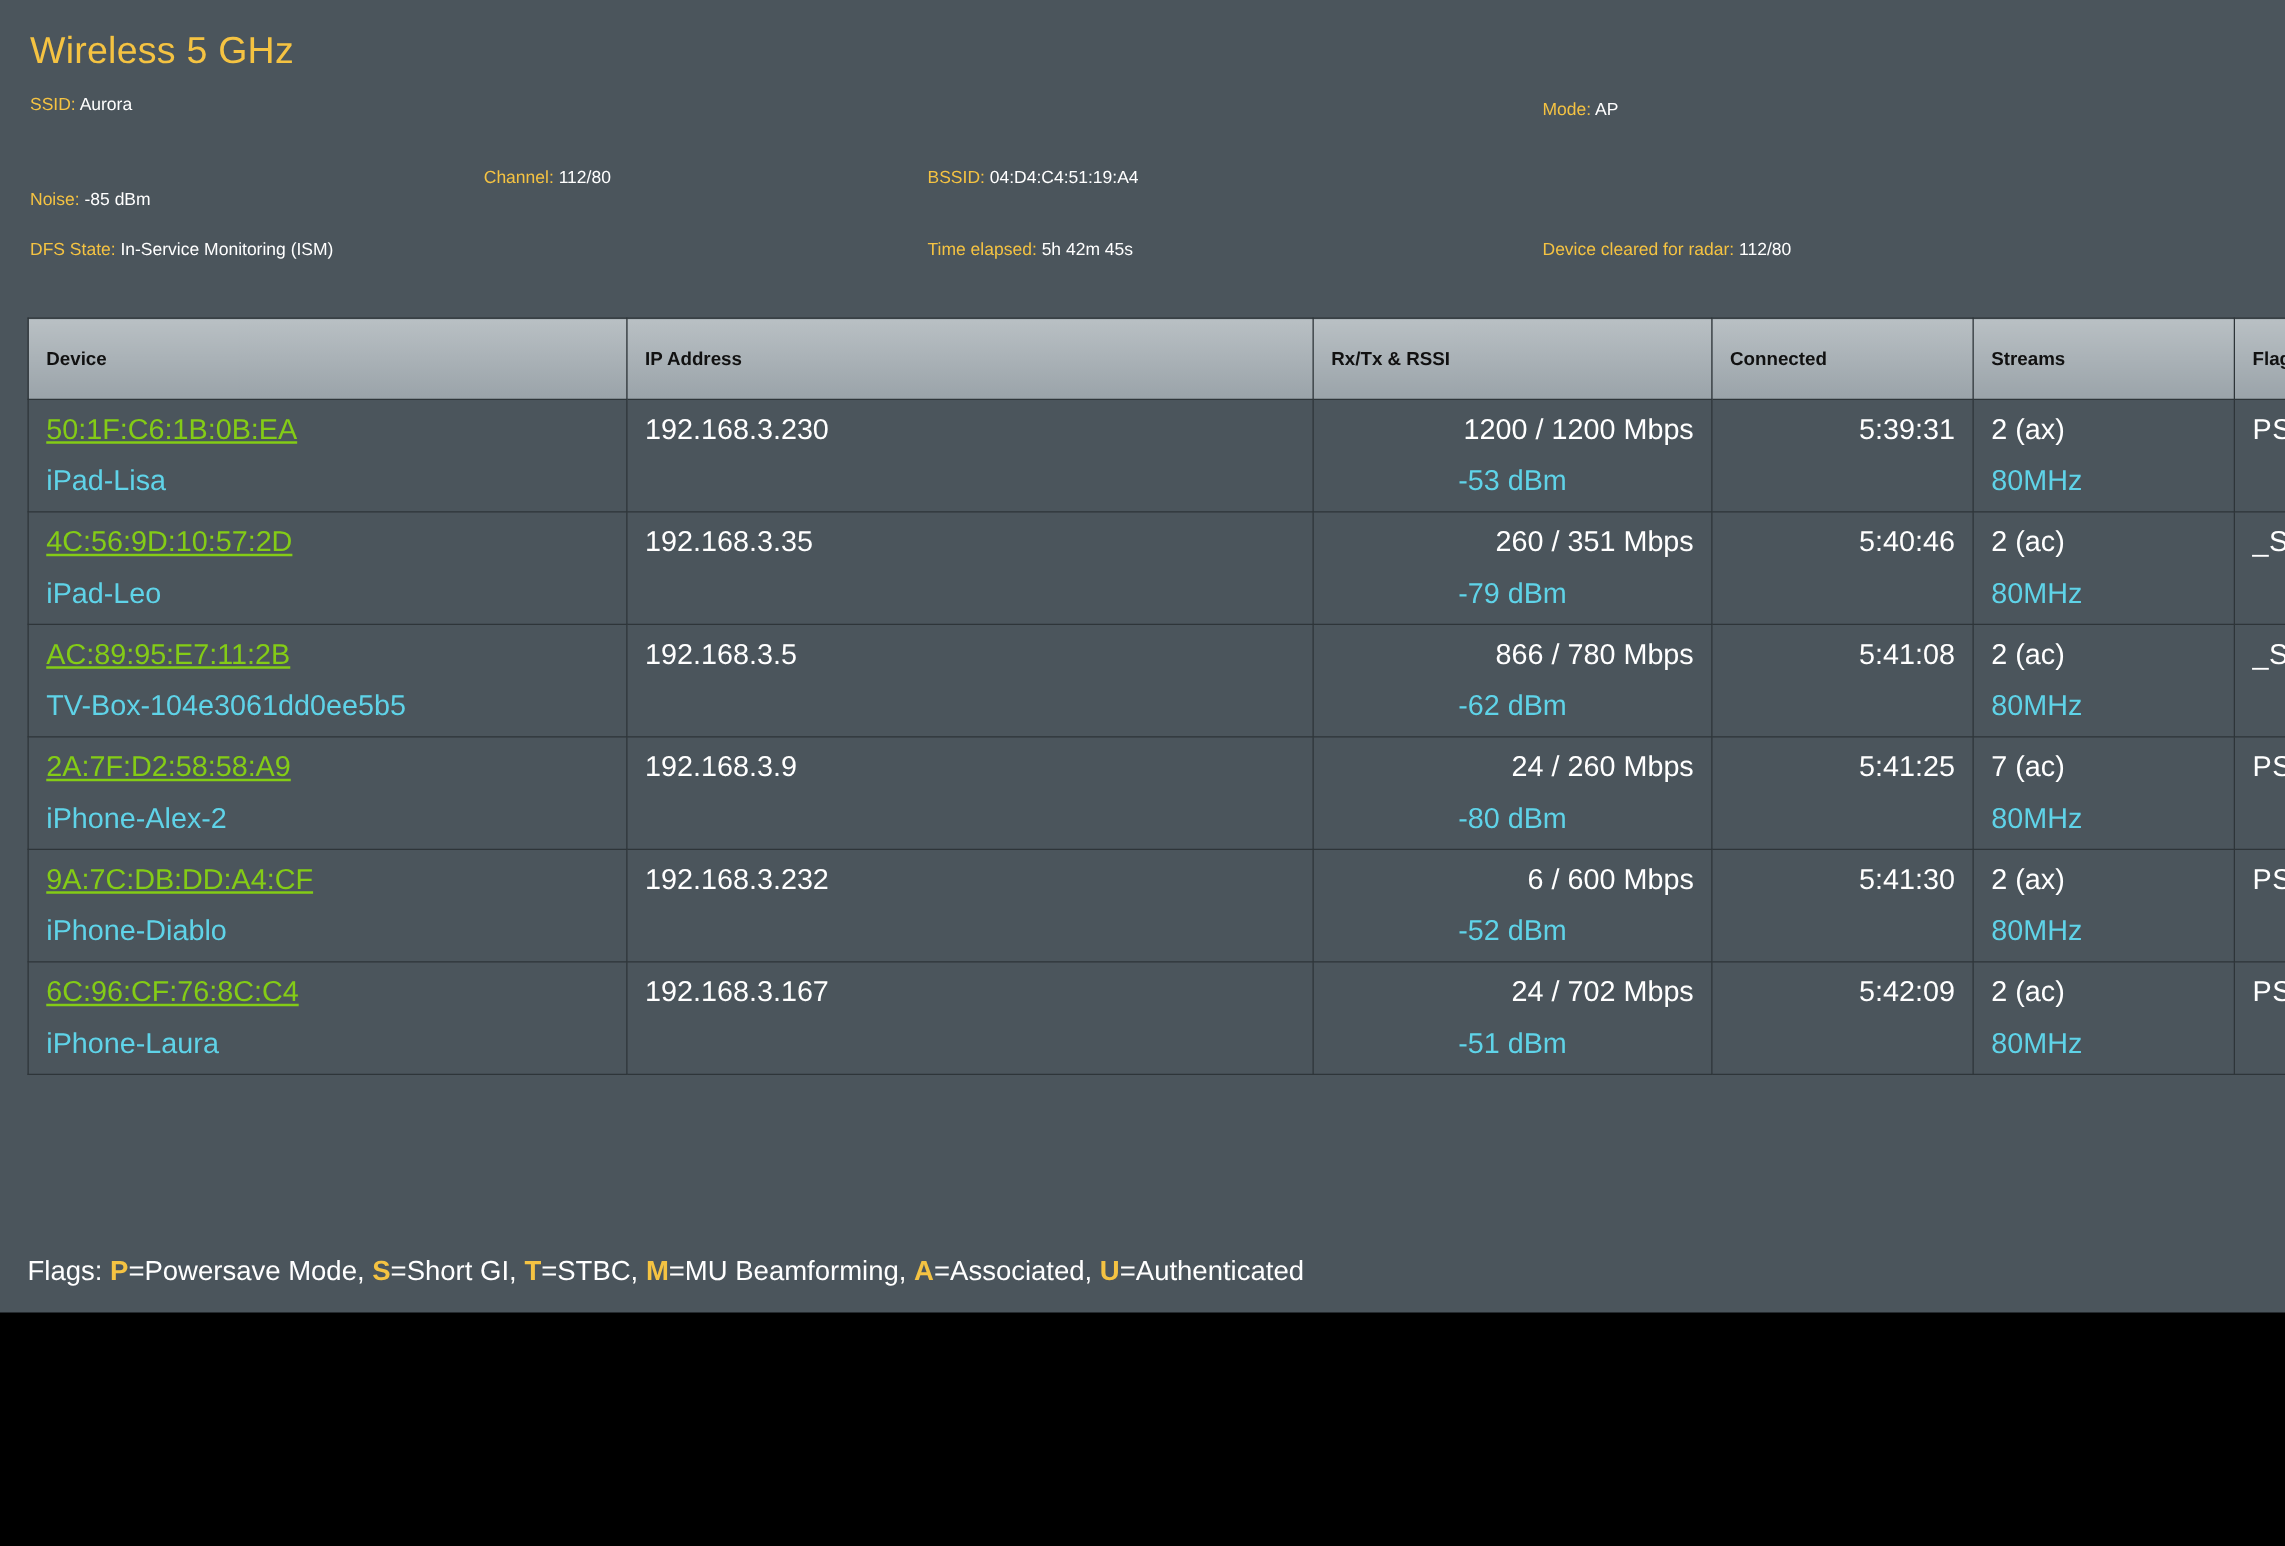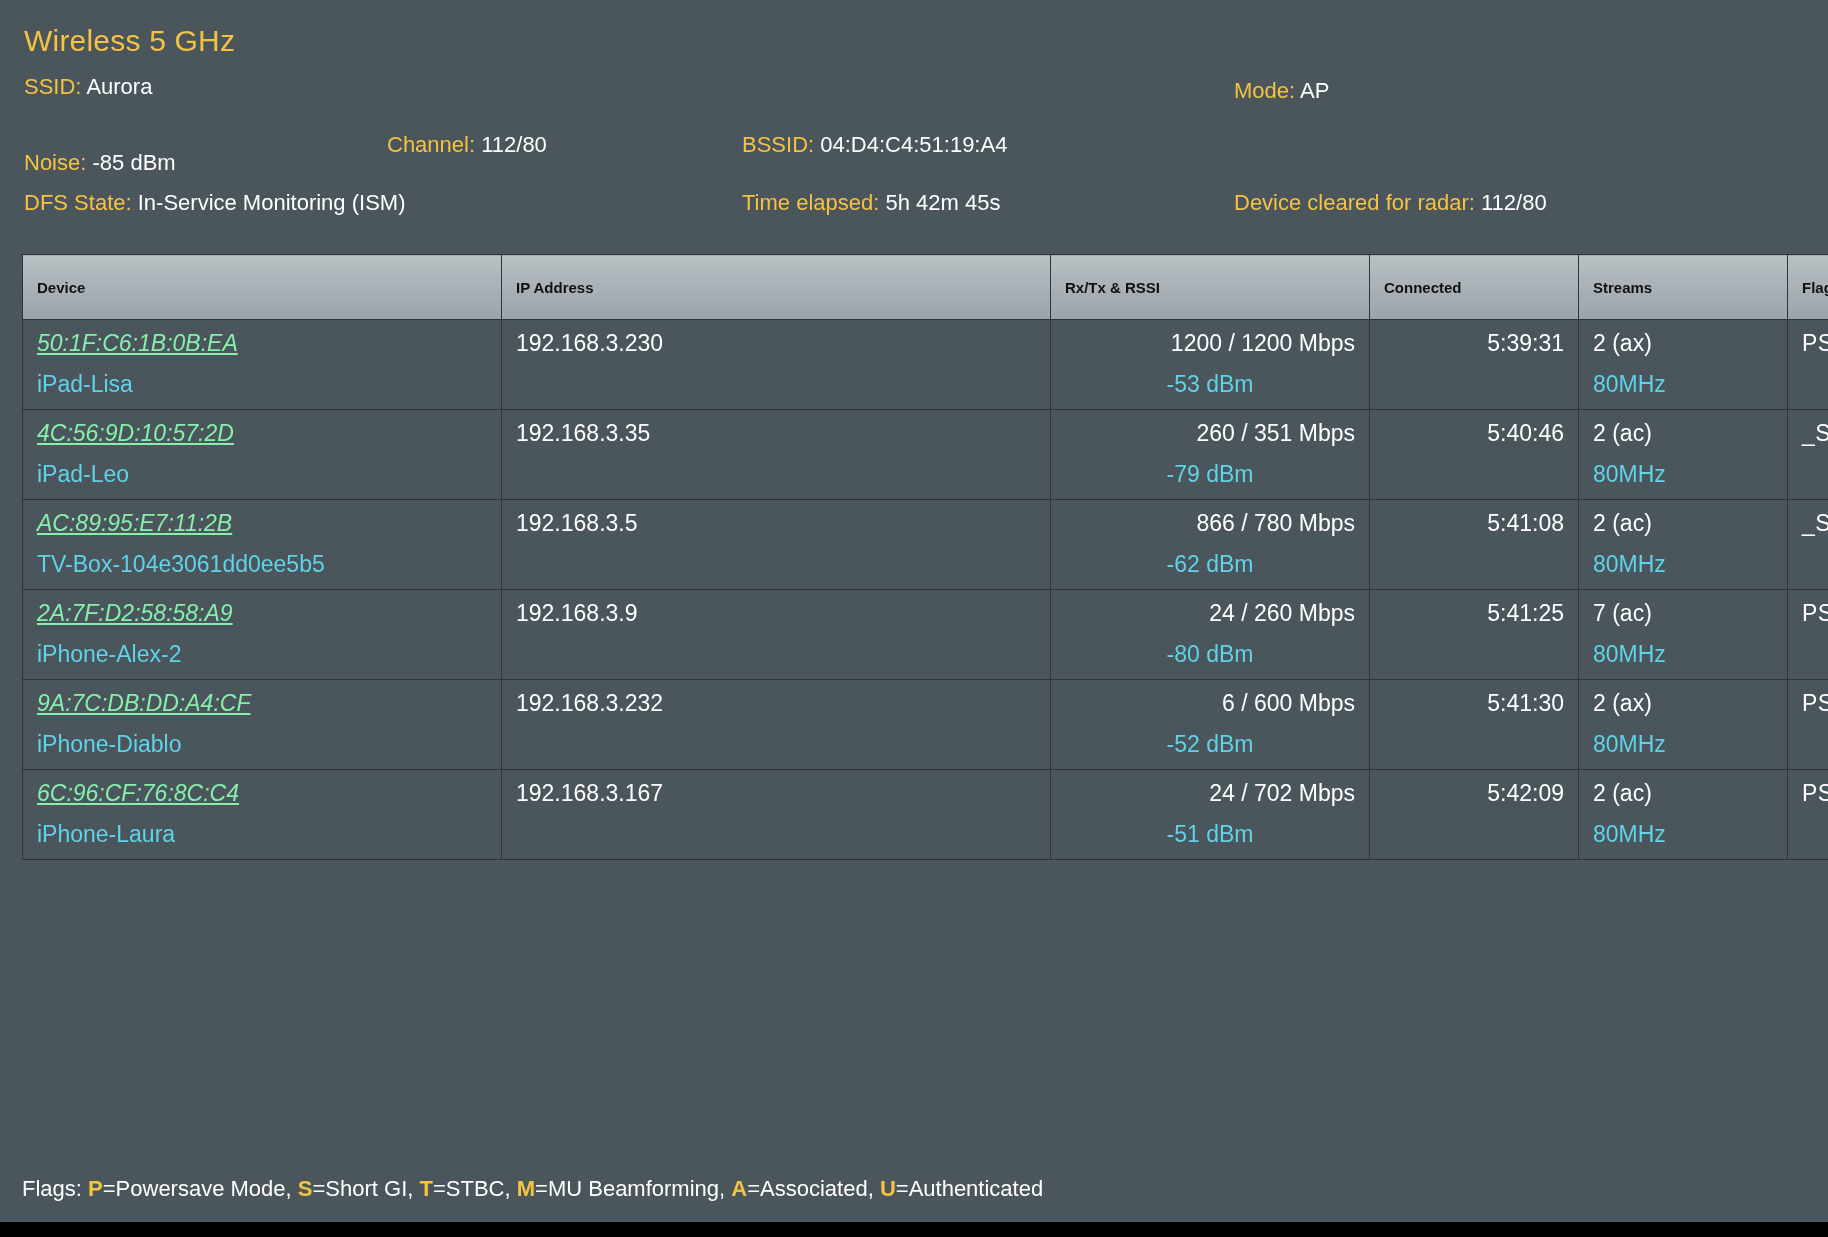--- a/index.html
+++ b/index.html
@@ -11,34 +11,34 @@
     width: 1828px;
     height: 1237px;
     font-family: "Liberation Sans", sans-serif;
     overflow: hidden;
   }
   .panel {
     position: absolute;
     left: 0;
     top: 0;
     width: 1828px;
-    height: 1222px;
+    height: 1050px;
     background: #4b555c;
     box-sizing: border-box;
     padding: 18px 22px 0 22px;
   }
   .title {
     color: #f5c342;
     font-size: 30px;
     margin: 6px 0 18px 2px;
     letter-spacing: 0.2px;
   }
   .meta {
     color: #ffffff;
-    font-size: 22px;
+    font-size: 14px;
     line-height: 1.0;
     text-align: center;
   }
   .meta-row {
     position: relative;
     height: 58px;
   }
   .meta-item {
     position: absolute;
     white-space: nowrap;
@@ -68,26 +68,25 @@
   table.clients td {
     border: 1px solid #2e3539;
     padding: 10px 14px;
     vertical-align: top;
     font-size: 23px;
     color: #ffffff;
     height: 90px;
     box-sizing: border-box;
   }
   .mac {
-    color: #86efac;
+    color: #84cc16;
     text-decoration: underline;
     display: block;
     margin-bottom: 14px;
     white-space: nowrap;
-    font-style: italic;
   }
   .hostname {
     color: #5fd3e8;
     display: block;
     white-space: nowrap;
   }
   .rate {
     display: block;
     text-align: right;
     margin-bottom: 14px;

